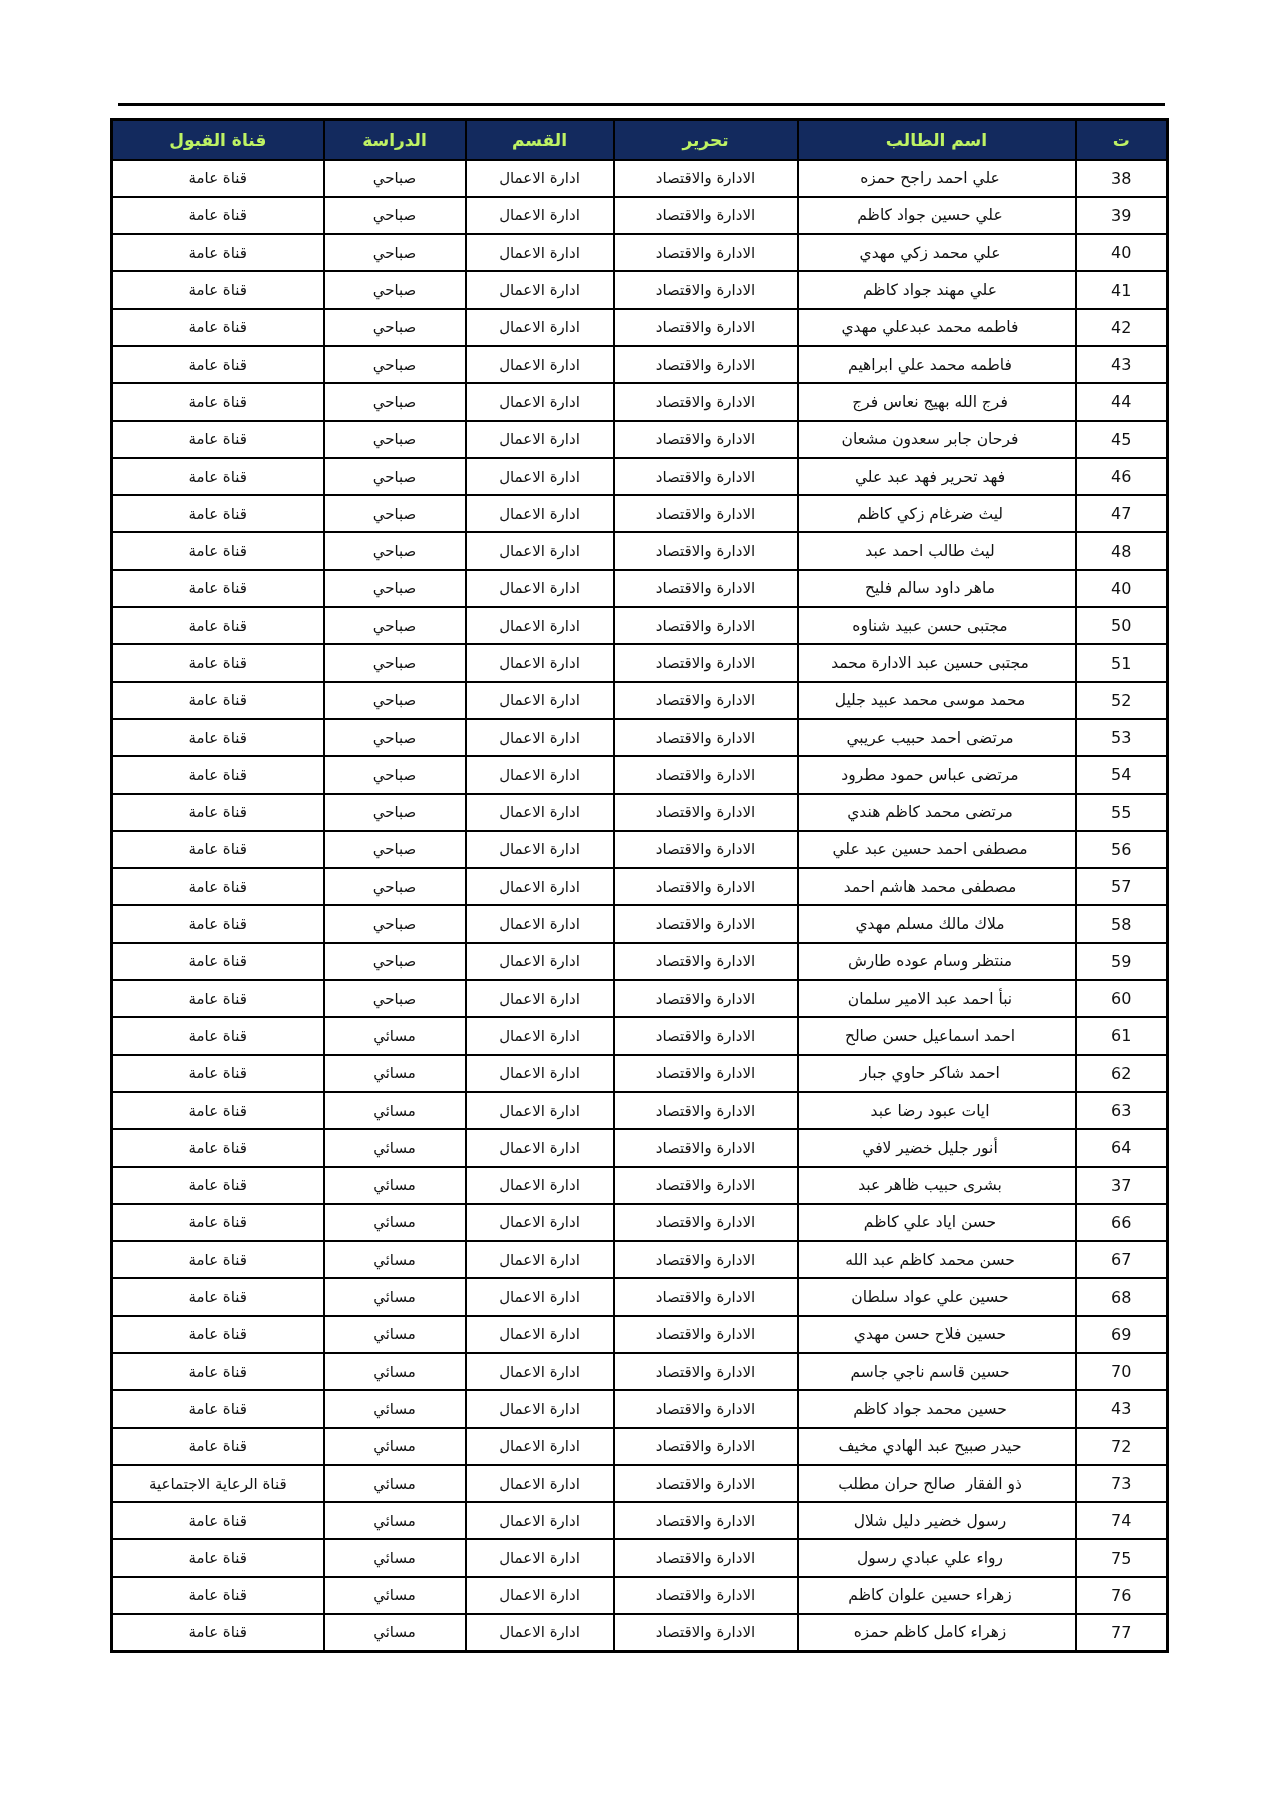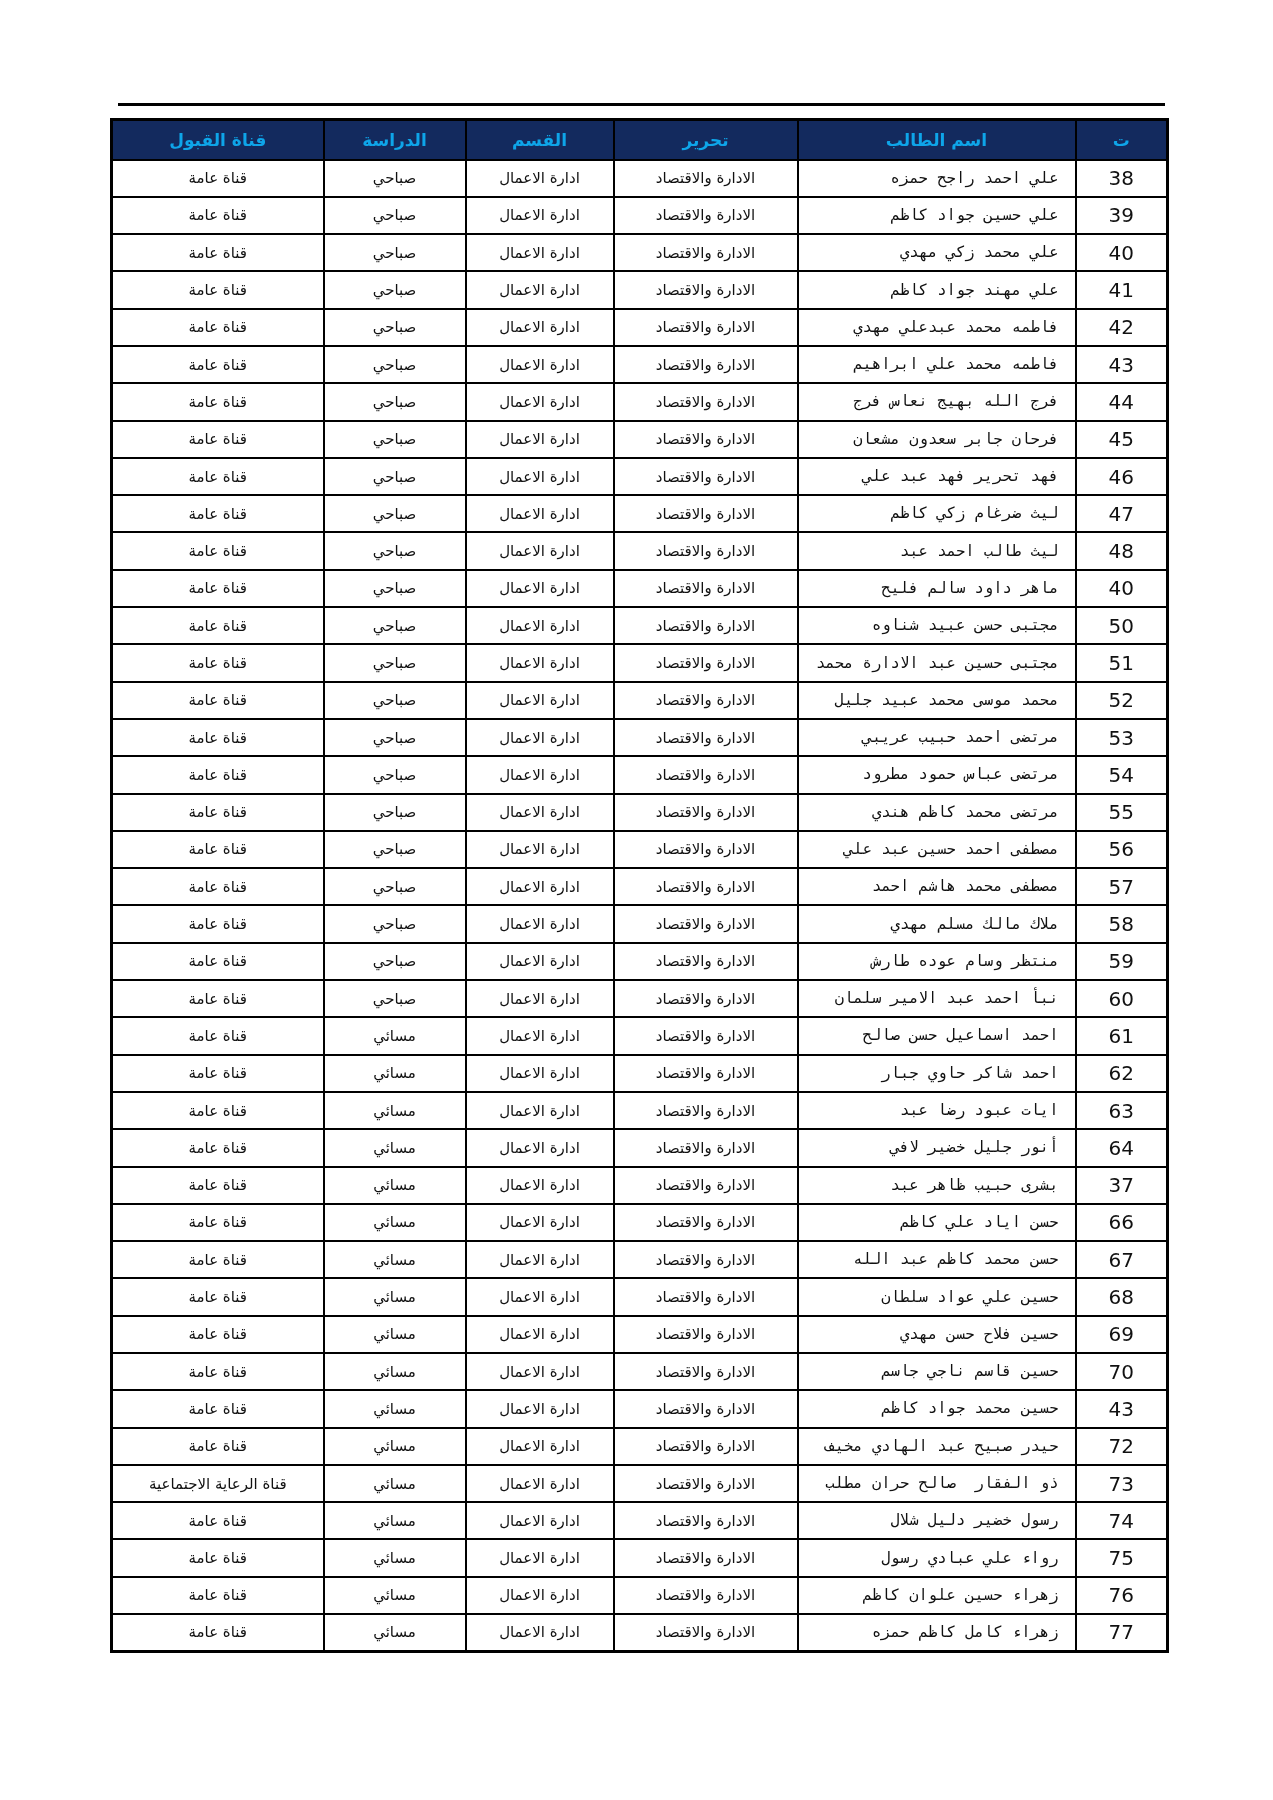--- a/index.html
+++ b/index.html
@@ -36,43 +36,42 @@
     border: 2px solid #000000;
     overflow: hidden;
   }
   table.students {
     border: 3px solid #000000;
   }
   thead tr { height: 40px; }
   tbody tr { height: 37.3px; }
   thead th {
     background: #132a5e;
-    color: #0ea5e9;
+    color: #bef264;
     font-size: 17px;
     font-weight: bold;
     text-align: center;
     vertical-align: middle;
   }
   tbody td {
     color: #111111;
     font-size: 15px;
     text-align: center;
     vertical-align: middle;
     background: #ffffff;
     padding: 0 3px;
   }
   tbody td.col-name {
-    text-align: right;
+    text-align: center;
     padding-right: 16px;
     font-size: 15.5px;
     white-space: pre;
-    font-family: Liberation Mono, monospace;
   }
   tbody td.col-no {
-    font-size: 20px;
+    font-size: 16px;
   }
   
   col.c-no      { width: 92px; }
   col.c-name    { width: 278px; }
   col.c-college { width: 184px; }
   col.c-dept    { width: 148px; }
   col.c-study   { width: 142px; }
   col.c-channel { width: 212px; }
 </style>
 </head>

